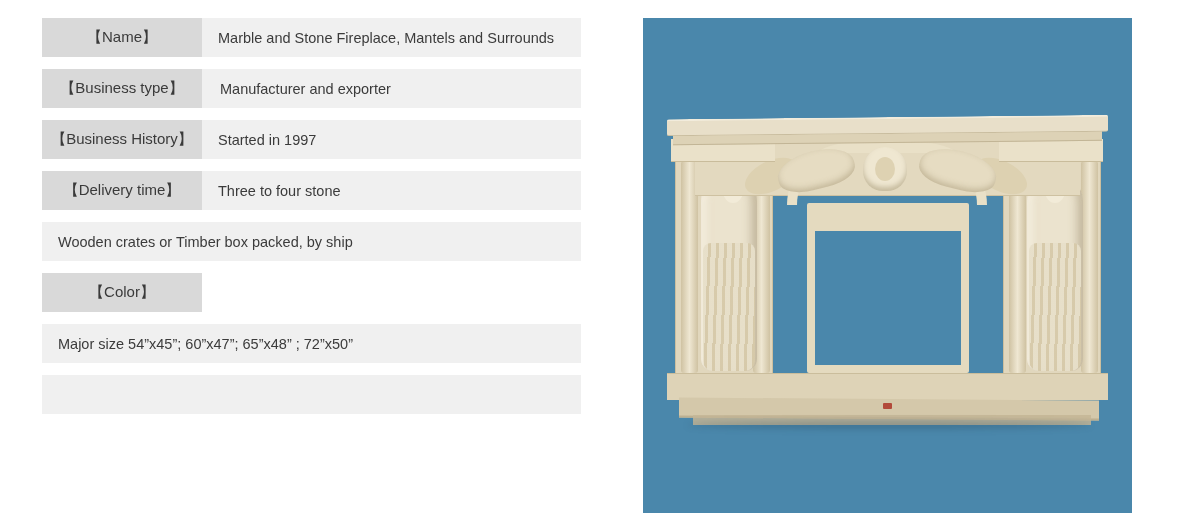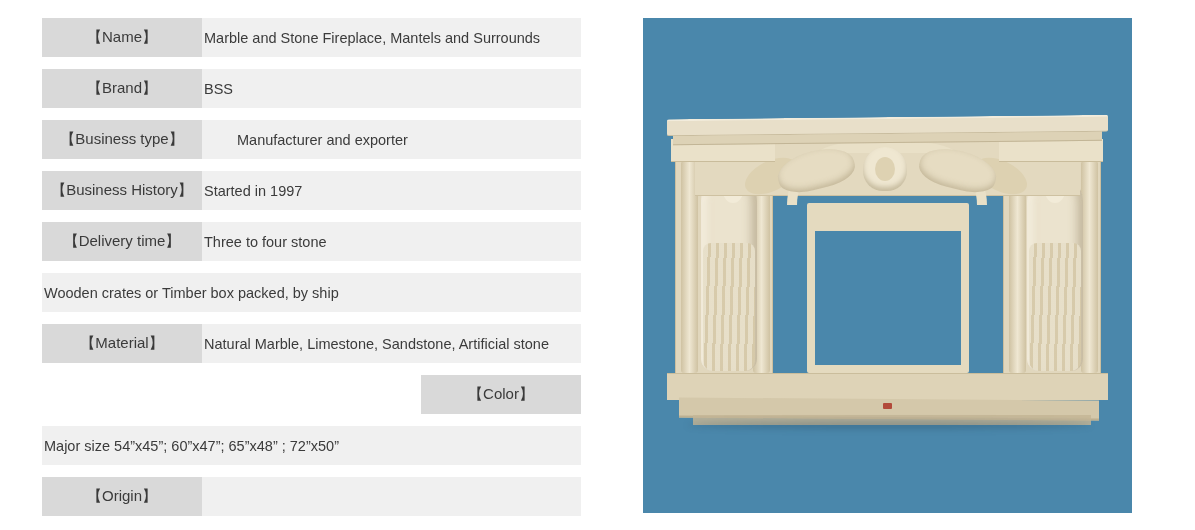--- a/index.html
+++ b/index.html
@@ -22,46 +22,45 @@
   #spec-table {
     position: absolute;
     left: 42px;
     top: 18px;
     width: 539px;
   }
   .spec-row {
     display: flex;
     margin-bottom: 12px;
     height: 39px;
-    justify-content: flex-end;
   }
   .spec-label {
     width: 160px;
     background: #d9d9d9;
     color: #3a3a3a;
     font-size: 15px;
     display: flex;
     align-items: center;
     justify-content: center;
     text-align: center;
     letter-spacing: 0px;
     flex: 0 0 160px;
   }
   .spec-value {
     flex: 1 1 auto;
     background: #f0f0f0;
     color: #3b3b3b;
     font-size: 14.5px;
     display: flex;
     align-items: center;
-    padding-left: 2px;
+    padding-left: 16px;
     box-sizing: border-box;
   }
   .spec-value.indent {
-    padding-left: 35px;
+    padding-left: 18px;
   }
   
   #product-figure {
     position: absolute;
     left: 643px;
     top: 18px;
     width: 489px;
     height: 495px;
     background: #4a87ab;
     overflow: hidden;
@@ -297,59 +296,50 @@
 
 <div id="page">
 
   <div id="spec-table">
 
     <div class="spec-row">
       <div class="spec-label">【Name】</div>
       <div class="spec-value">Marble and Stone Fireplace, Mantels and Surrounds</div>
     </div>
 
-    <div class="spec-row">
-      <div class="spec-label">【Brand】</div>
-      <div class="spec-value">BSS</div>
-    </div>
 
     <div class="spec-row">
       <div class="spec-label">【Business type】</div>
       <div class="spec-value indent">Manufacturer and exporter</div>
     </div>
 
     <div class="spec-row">
       <div class="spec-label">【Business History】</div>
       <div class="spec-value">Started in 1997</div>
     </div>
 
     <div class="spec-row">
       <div class="spec-label">【Delivery time】</div>
       <div class="spec-value">Three to four stone</div>
     </div>
 
     <div class="spec-row">
       <div class="spec-value">Wooden crates or Timber box packed, by ship</div>
     </div>
 
-    <div class="spec-row">
-      <div class="spec-label">【Material】</div>
-      <div class="spec-value">Natural Marble, Limestone, Sandstone, Artificial stone</div>
-    </div>
 
     <div class="spec-row">
       <div class="spec-label">【Color】</div>
     </div>
 
     <div class="spec-row">
       <div class="spec-value">Major size 54”x45”; 60”x47”; 65”x48” ; 72”x50”</div>
     </div>
 
     <div class="spec-row">
-      <div class="spec-label">【Origin】</div>
       <div class="spec-value"></div>
     </div>
 
   </div>
 
   <div id="product-figure">
     <div id="fireplace">
 
       <div class="opening-frame"></div>
 

